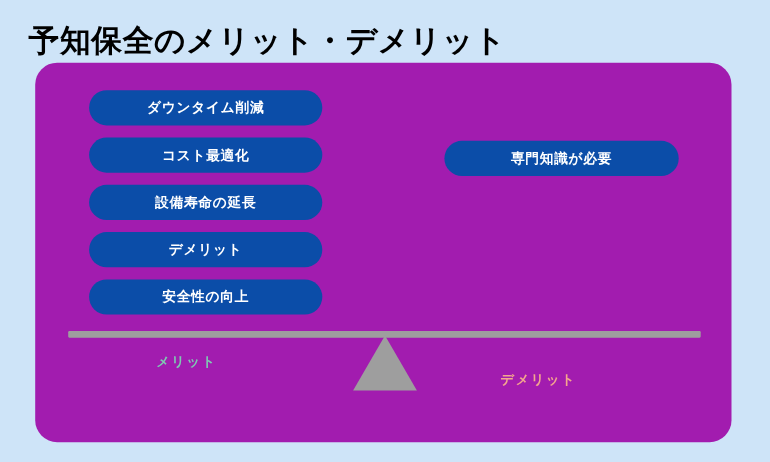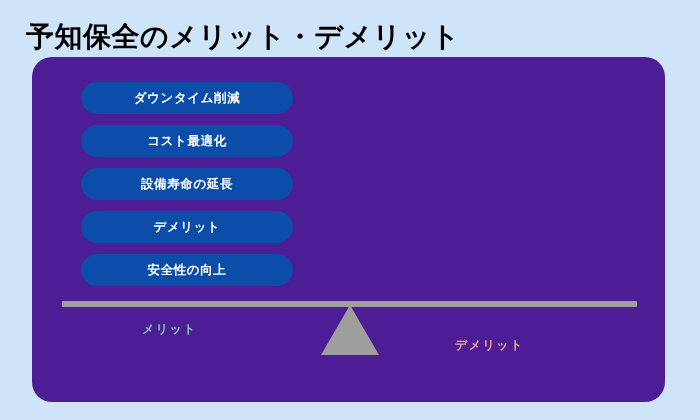--- a/index.html
+++ b/index.html
@@ -26,21 +26,21 @@
     letter-spacing: 0.5px;
     white-space: nowrap;
   }
 
   #card {
     position: absolute;
     left: 32px;
     top: 57px;
     width: 633px;
     height: 345px;
-    background: #4c1d95;
+    background: #a21caf;
     border-radius: 20px;
   }
 
   .pill-col {
     position: absolute;
     display: flex;
     flex-direction: column;
     gap: 11px;
   }
 
@@ -120,20 +120,21 @@
 
   <div id="merit-col" class="pill-col">
     <div class="pill">ダウンタイム削減</div>
     <div class="pill">コスト最適化</div>
     <div class="pill">設備寿命の延長</div>
     <div class="pill">デメリット</div>
     <div class="pill">安全性の向上</div>
   </div>
 
   <div id="demerit-col" class="pill-col">
+    <div class="pill">専門知識が必要</div>
   </div>
 
   <div id="beam"></div>
   <div id="fulcrum"></div>
 
   <div id="merit-label" class="axis-label">メリット</div>
   <div id="demerit-label" class="axis-label">デメリット</div>
 
 </div>
 

